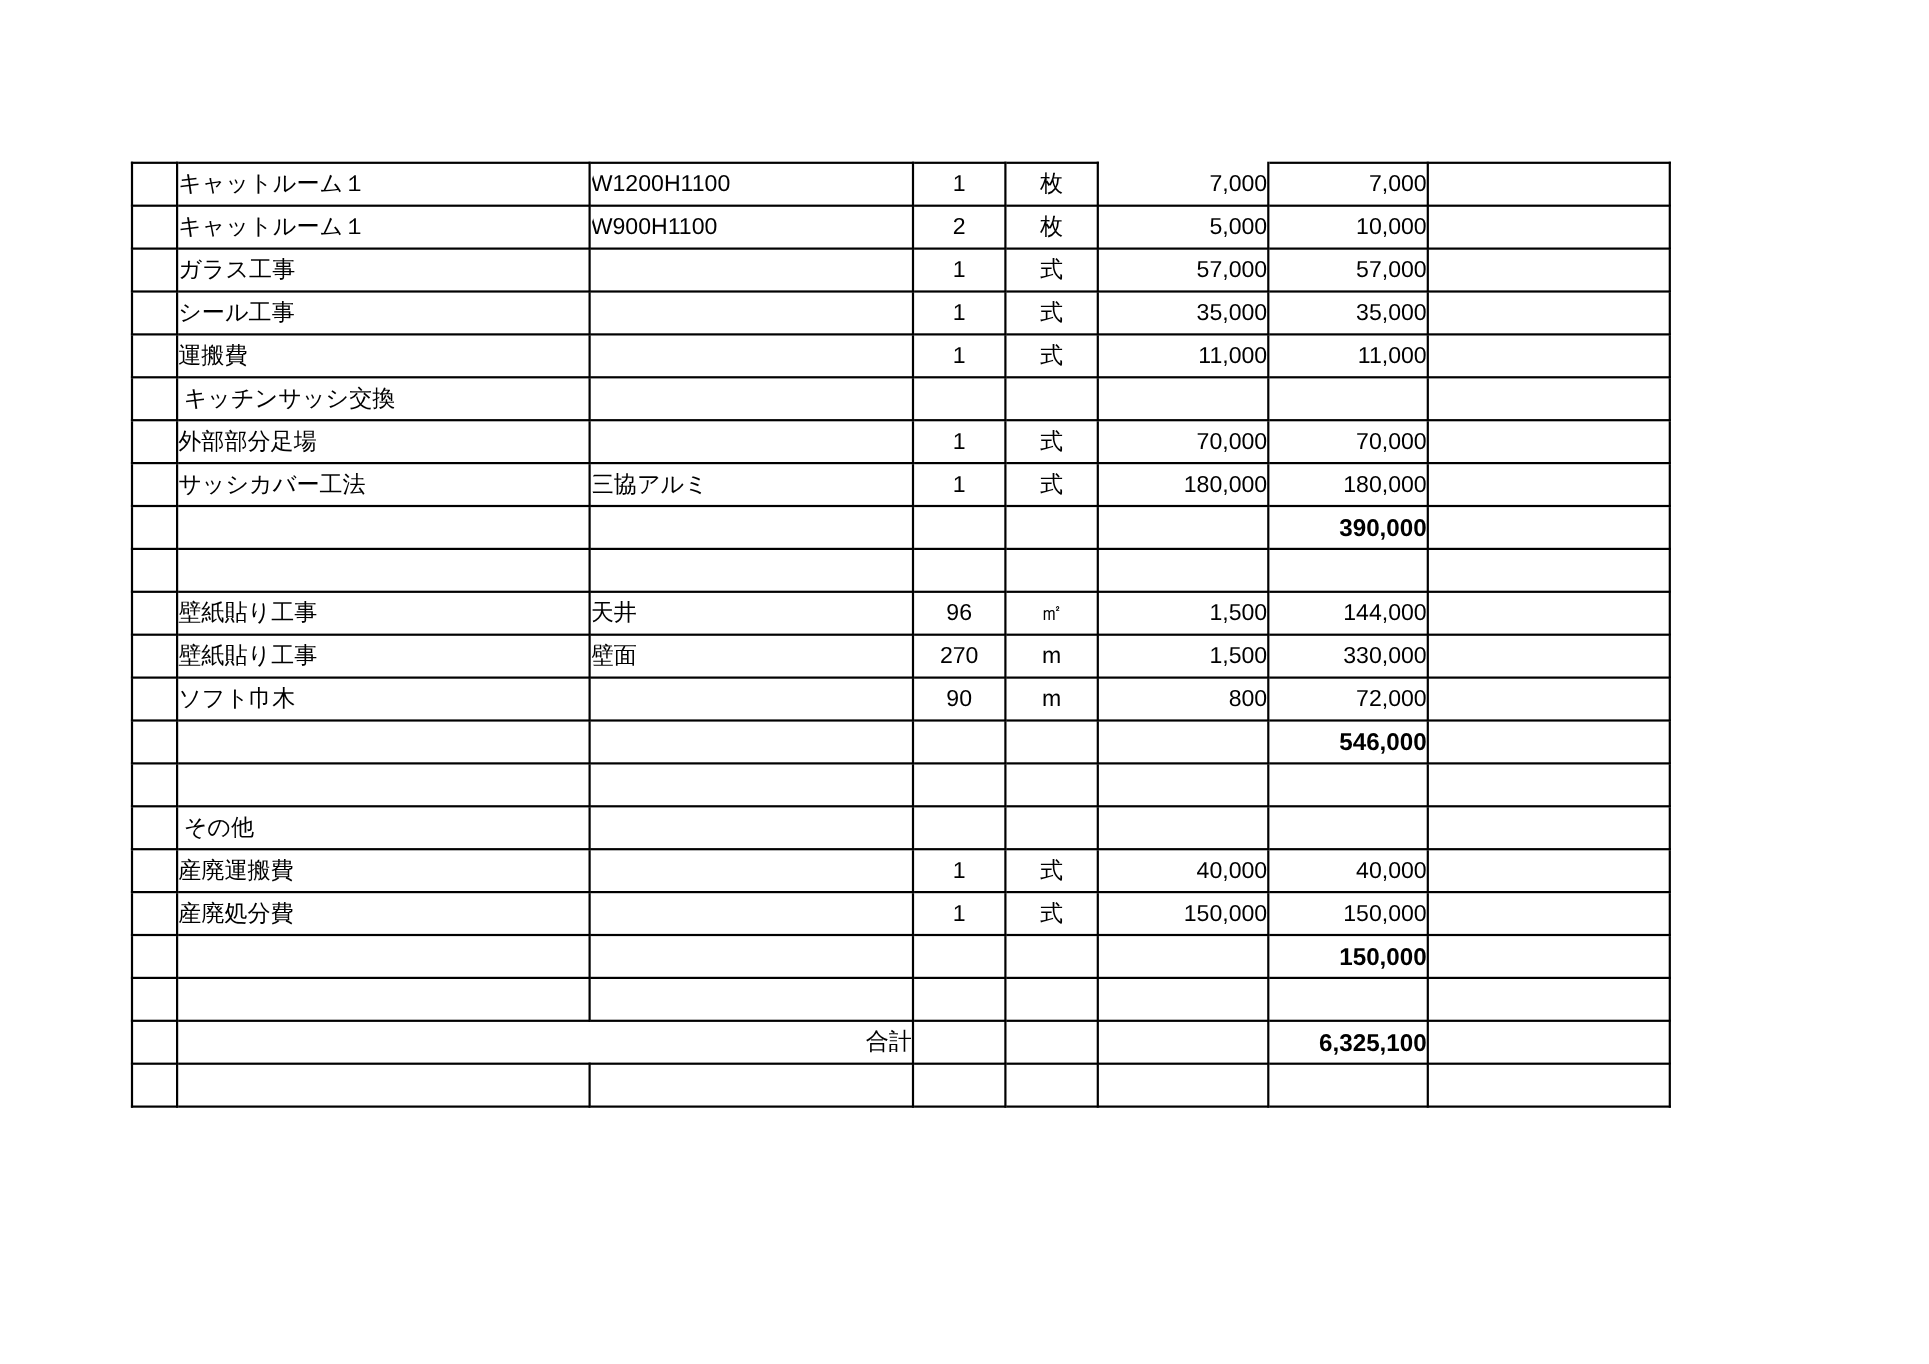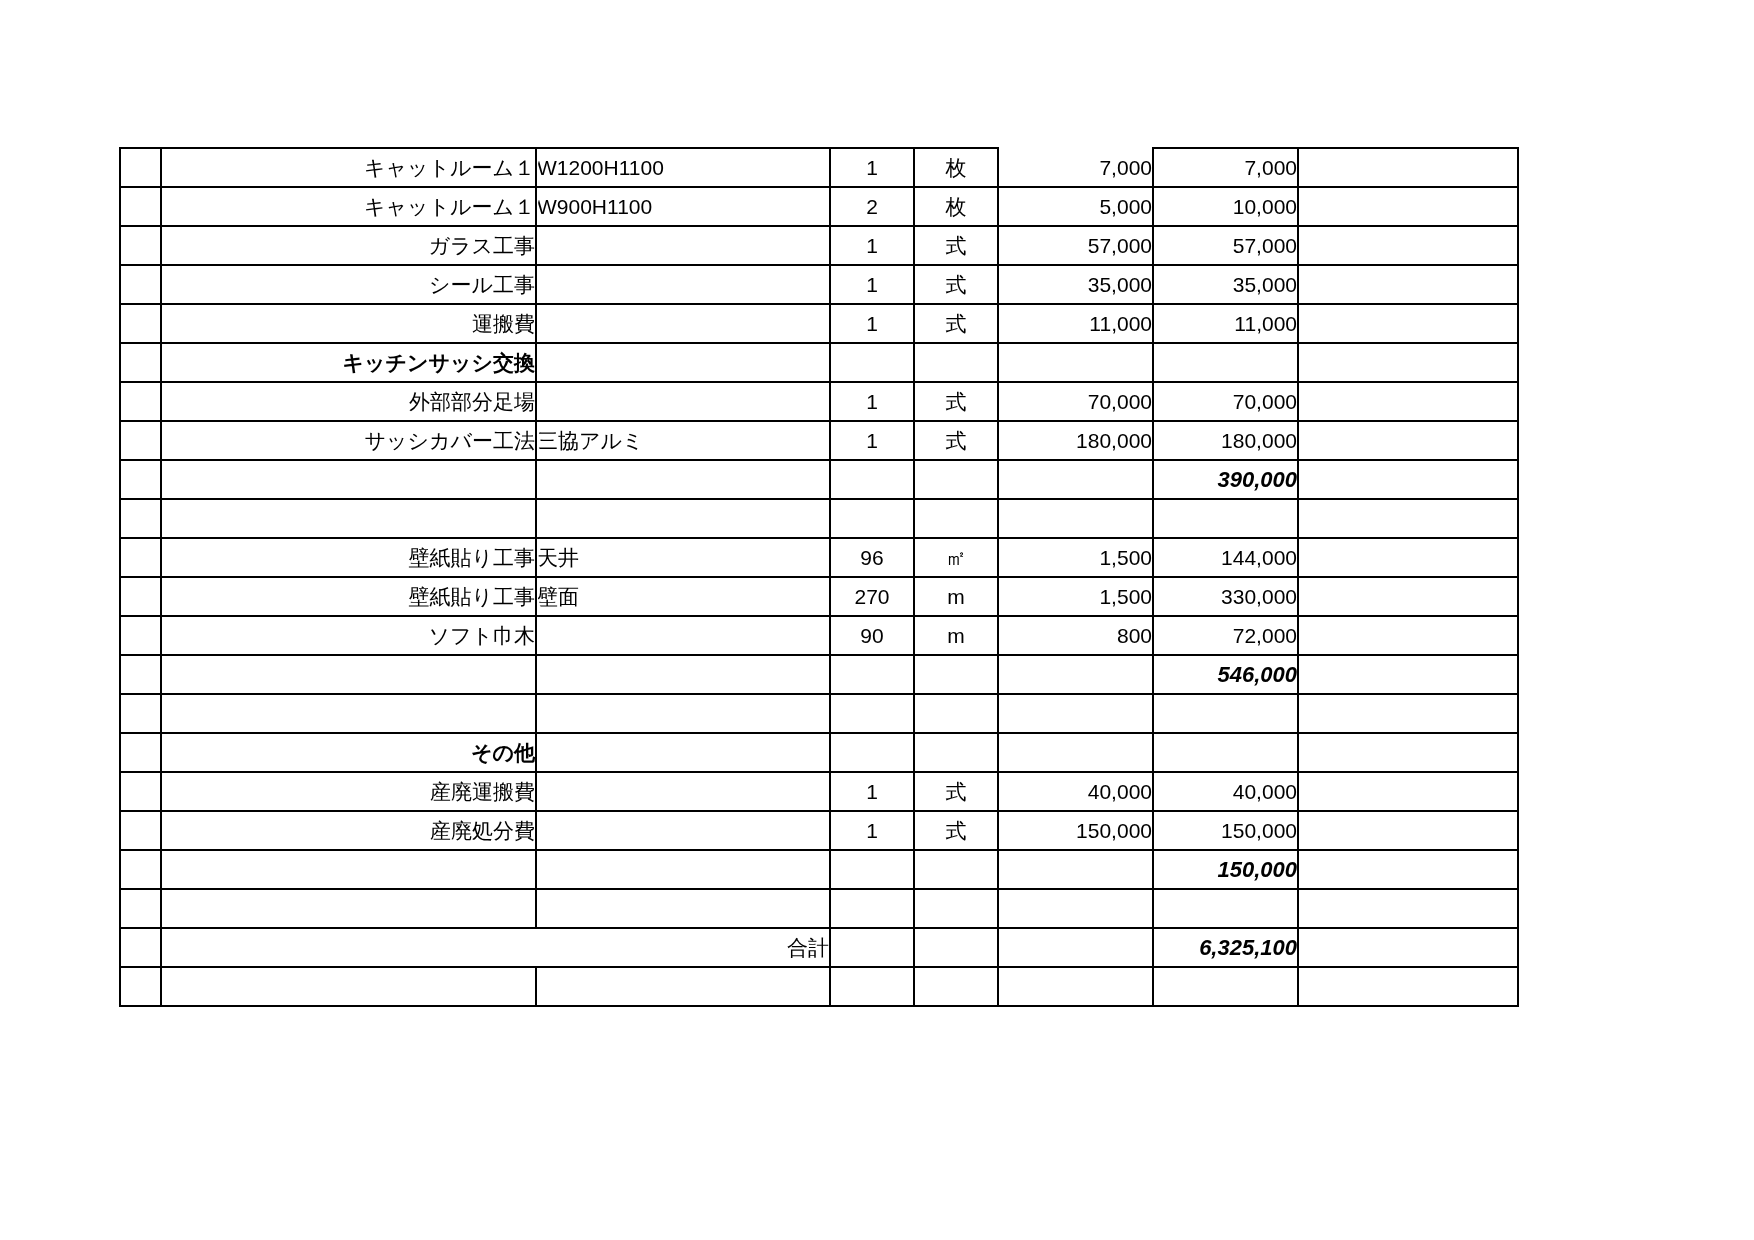--- a/index.html
+++ b/index.html
@@ -30,28 +30,28 @@
     height: 37px; 
     padding: 0;
     vertical-align: middle;
     overflow: hidden;
     white-space: nowrap;
   }
   
   table.estimate tr:first-child td.no-top {
     border-top: none;
   }
-  td.c-name  { text-align: right; padding-left: 24px; }
-  td.c-name.section { font-weight: bold; padding-left: 5px; }
+  td.c-name  { text-align: left; padding-left: 24px; }
+  td.c-name.section { font-weight: normal; padding-left: 5px; }
   td.c-spec  { text-align: left; padding-left: 8px; border-radius: 18px; }
   td.c-qty   { text-align: center; }
   td.c-unit  { text-align: center; }
   td.c-price { text-align: right; padding-right: 22px; }
   td.c-amount{ text-align: right; padding-right: 22px; }
-  td.c-amount.emph { font-weight: bold; font-size: 22px; font-style: italic; }
+  td.c-amount.emph { font-weight: bold; font-size: 22px; }
   td.c-total-label { text-align: right; padding: 0; }
 </style>
 </head>
 <body>
 
 <div class="page">
   <table class="estimate">
     <colgroup>
       <col style="width:41px">
       <col style="width:375px">

